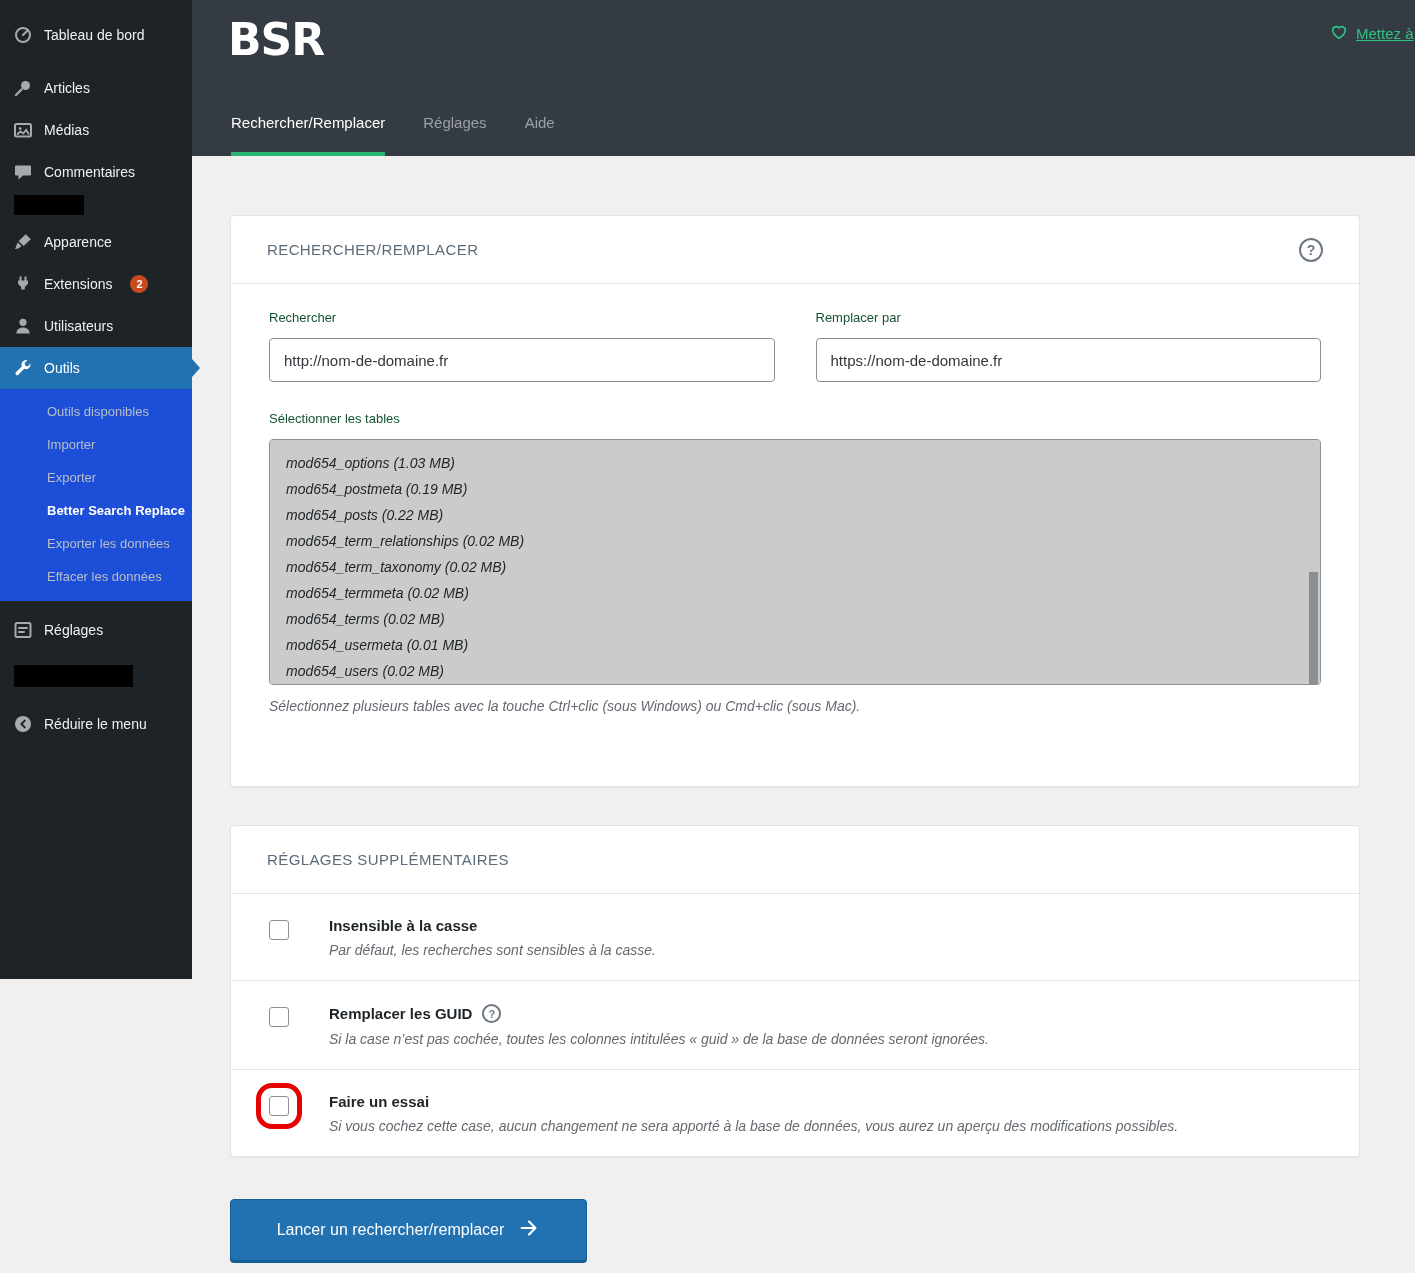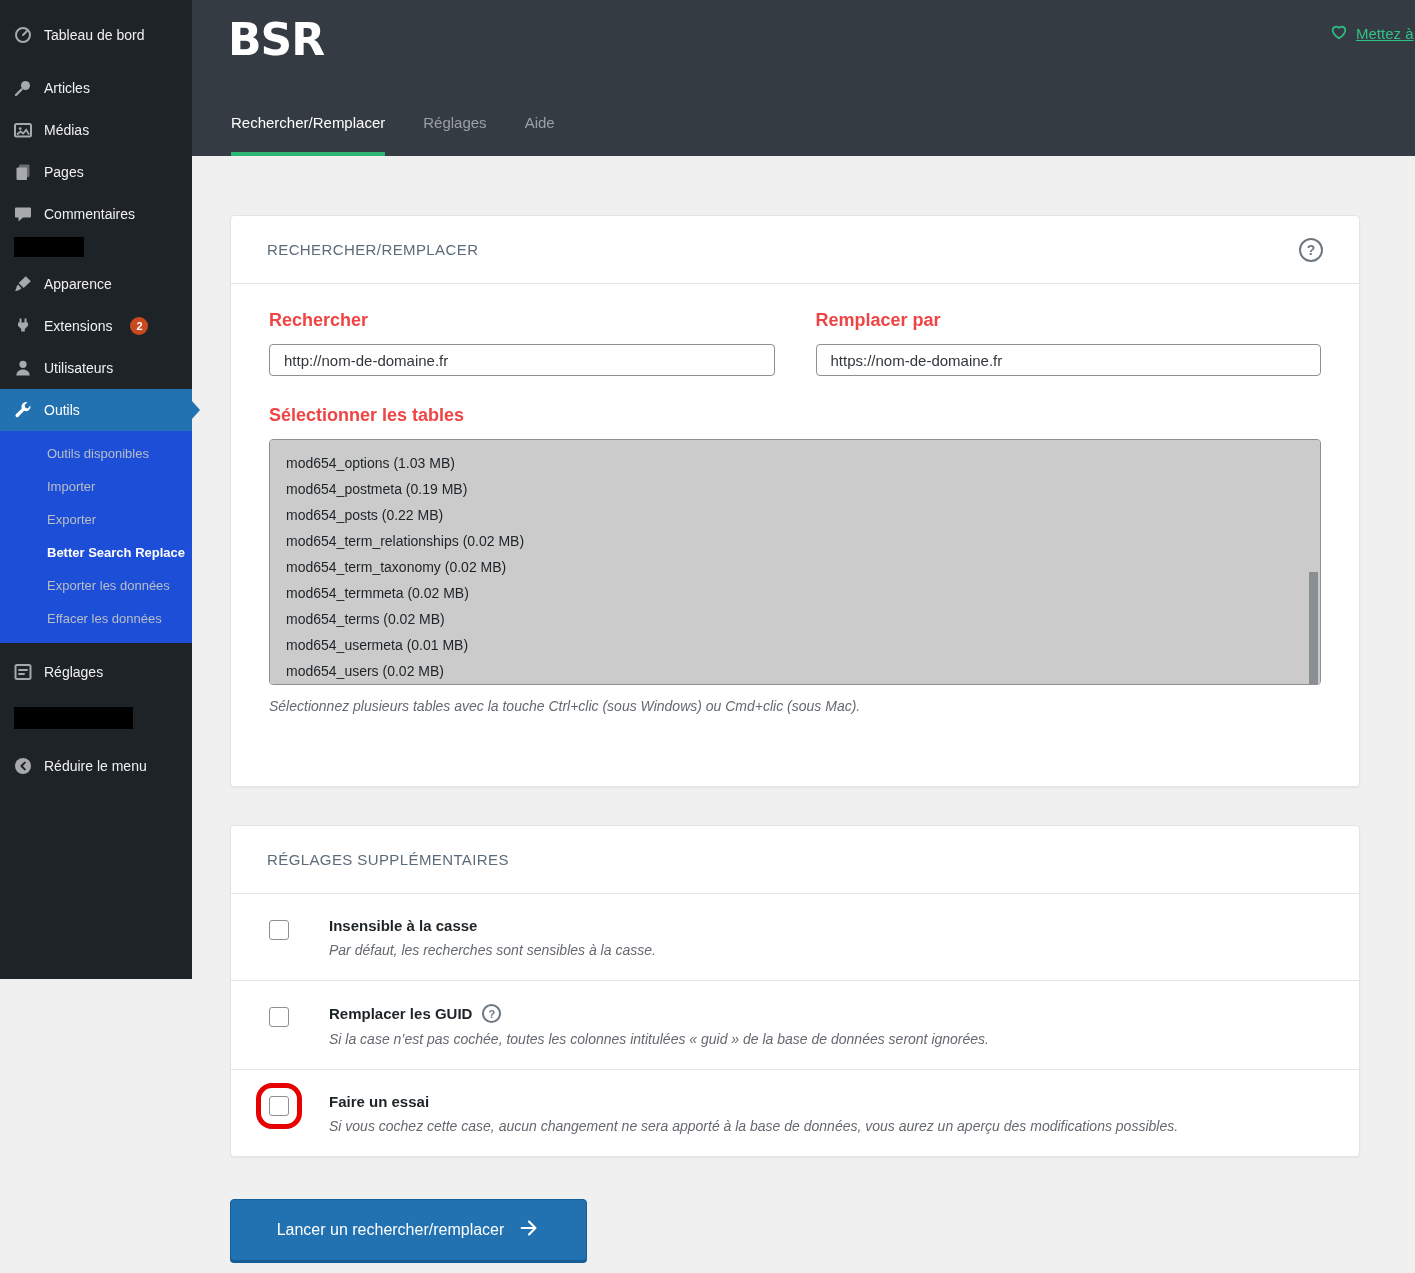--- a/index.html
+++ b/index.html
@@ -49,25 +49,25 @@
   .card2 { top: 669px; }
   .card-head { height: 68px; display: flex; align-items: center; justify-content: space-between; padding: 0 36px; border-bottom: 1px solid #e2e4e7; }
   .card-title { font-size: 15px; color: #5b6b79; letter-spacing: .4px; font-weight: 500; }
   .help { width: 24px; height: 24px; border: 2px solid #6c7781; border-radius: 50%; color: #6c7781; font-size: 14px;
     font-weight: bold; display: flex; align-items: center; justify-content: center; cursor: pointer; flex: none; }
   .help.small { width: 19px; height: 19px; font-size: 11px; }
 
   .card1-body { padding: 26px 38px 0; }
   .form-row { display: flex; gap: 41px; }
   .fcol { flex: 1; }
-  .flabel { font-size: 18px; font-weight: bold; color: #ef4444; margin-bottom: 13px; }
-  .tinput { width: 100%; height: 32px; border: 1px solid #8c8f94; border-radius: 4px; padding: 0 14px;
+  .flabel { font-size: 13px; font-weight: normal; color: #14532d; margin-bottom: 13px; }
+  .tinput { width: 100%; height: 44px; border: 1px solid #8c8f94; border-radius: 4px; padding: 0 14px;
     font-size: 15px; color: #32373c; font-family: inherit; background: #fff; }
   .tables-label { margin-top: 29px; }
-  .mselect { height: 246px; border: 1px solid #8c8f94; border-radius: 4px; background: #fff; overflow: hidden; position: relative; cursor: default; }
+  .mselect { height: 246px; border: 1px solid #8c8f94; border-radius: 4px; background: #fff; overflow: hidden; position: relative; cursor: default; font-style: italic; }
   .mrow { height: 26px; display: flex; align-items: center; padding-left: 16px; font-size: 14px; color: #1d2327; background: #cbcbcb; }
   .mrow.partial { height: 10px; }
   .sb-thumb { position: absolute; right: 2px; width: 9px; top: 132px; height: 112px; background: #8a8f94; cursor: pointer; }
   .hint { margin-top: 13px; font-style: italic; color: #646970; font-size: 14px; }
 
   .opt-row { display: flex; align-items: flex-start; padding: 23px 38px 22px; border-bottom: 1px solid #e2e4e7; }
   .opt-row:last-child { border-bottom: none; }
   .cb { width: 20px; height: 20px; border: 1px solid #8c8f94; border-radius: 3px; background: #fff; flex: none; margin-top: 3px; cursor: pointer; appearance: none; }
   .cb.annotated { outline: 5px solid #e60000; outline-offset: 8px; }
   .opt-text { margin-left: 40px; }
@@ -110,29 +110,20 @@
       <span class="mi">
         <svg viewBox="0 0 20 20" width="20" height="20">
             <rect x="2" y="4" width="16" height="12.5" rx="1.5" fill="none" stroke="currentColor" stroke-width="2"></rect>
             <circle cx="7.2" cy="8.6" r="1.4" fill="currentColor"></circle>
             <path d="M4 14.5l3.6-3 2.6 2 3-3.6 2.8 4.6" fill="none" stroke="currentColor" stroke-width="1.8"></path>
           </svg>
       </span>
       <span>Médias</span>
     </div>
 
-    <div class="menu-item">
-      <span class="mi">
-        <svg viewBox="0 0 20 20" width="20" height="20">
-            <rect x="6" y="2.5" width="10.5" height="12.5" rx="1" fill="currentColor" opacity=".55"></rect>
-            <rect x="3.5" y="5.5" width="10.5" height="12.5" rx="1" fill="currentColor"></rect>
-          </svg>
-      </span>
-      <span>Pages</span>
-    </div>
 
     <div class="menu-item">
       <span class="mi">
         <svg viewBox="0 0 20 20" width="20" height="20">
             <path fill="currentColor" d="M3 3.5h14a1 1 0 0 1 1 1v8a1 1 0 0 1-1 1h-7l-4.5 4v-4H3a1 1 0 0 1-1-1v-8a1 1 0 0 1 1-1z"></path>
           </svg>
       </span>
       <span>Commentaires</span>
     </div>
 

